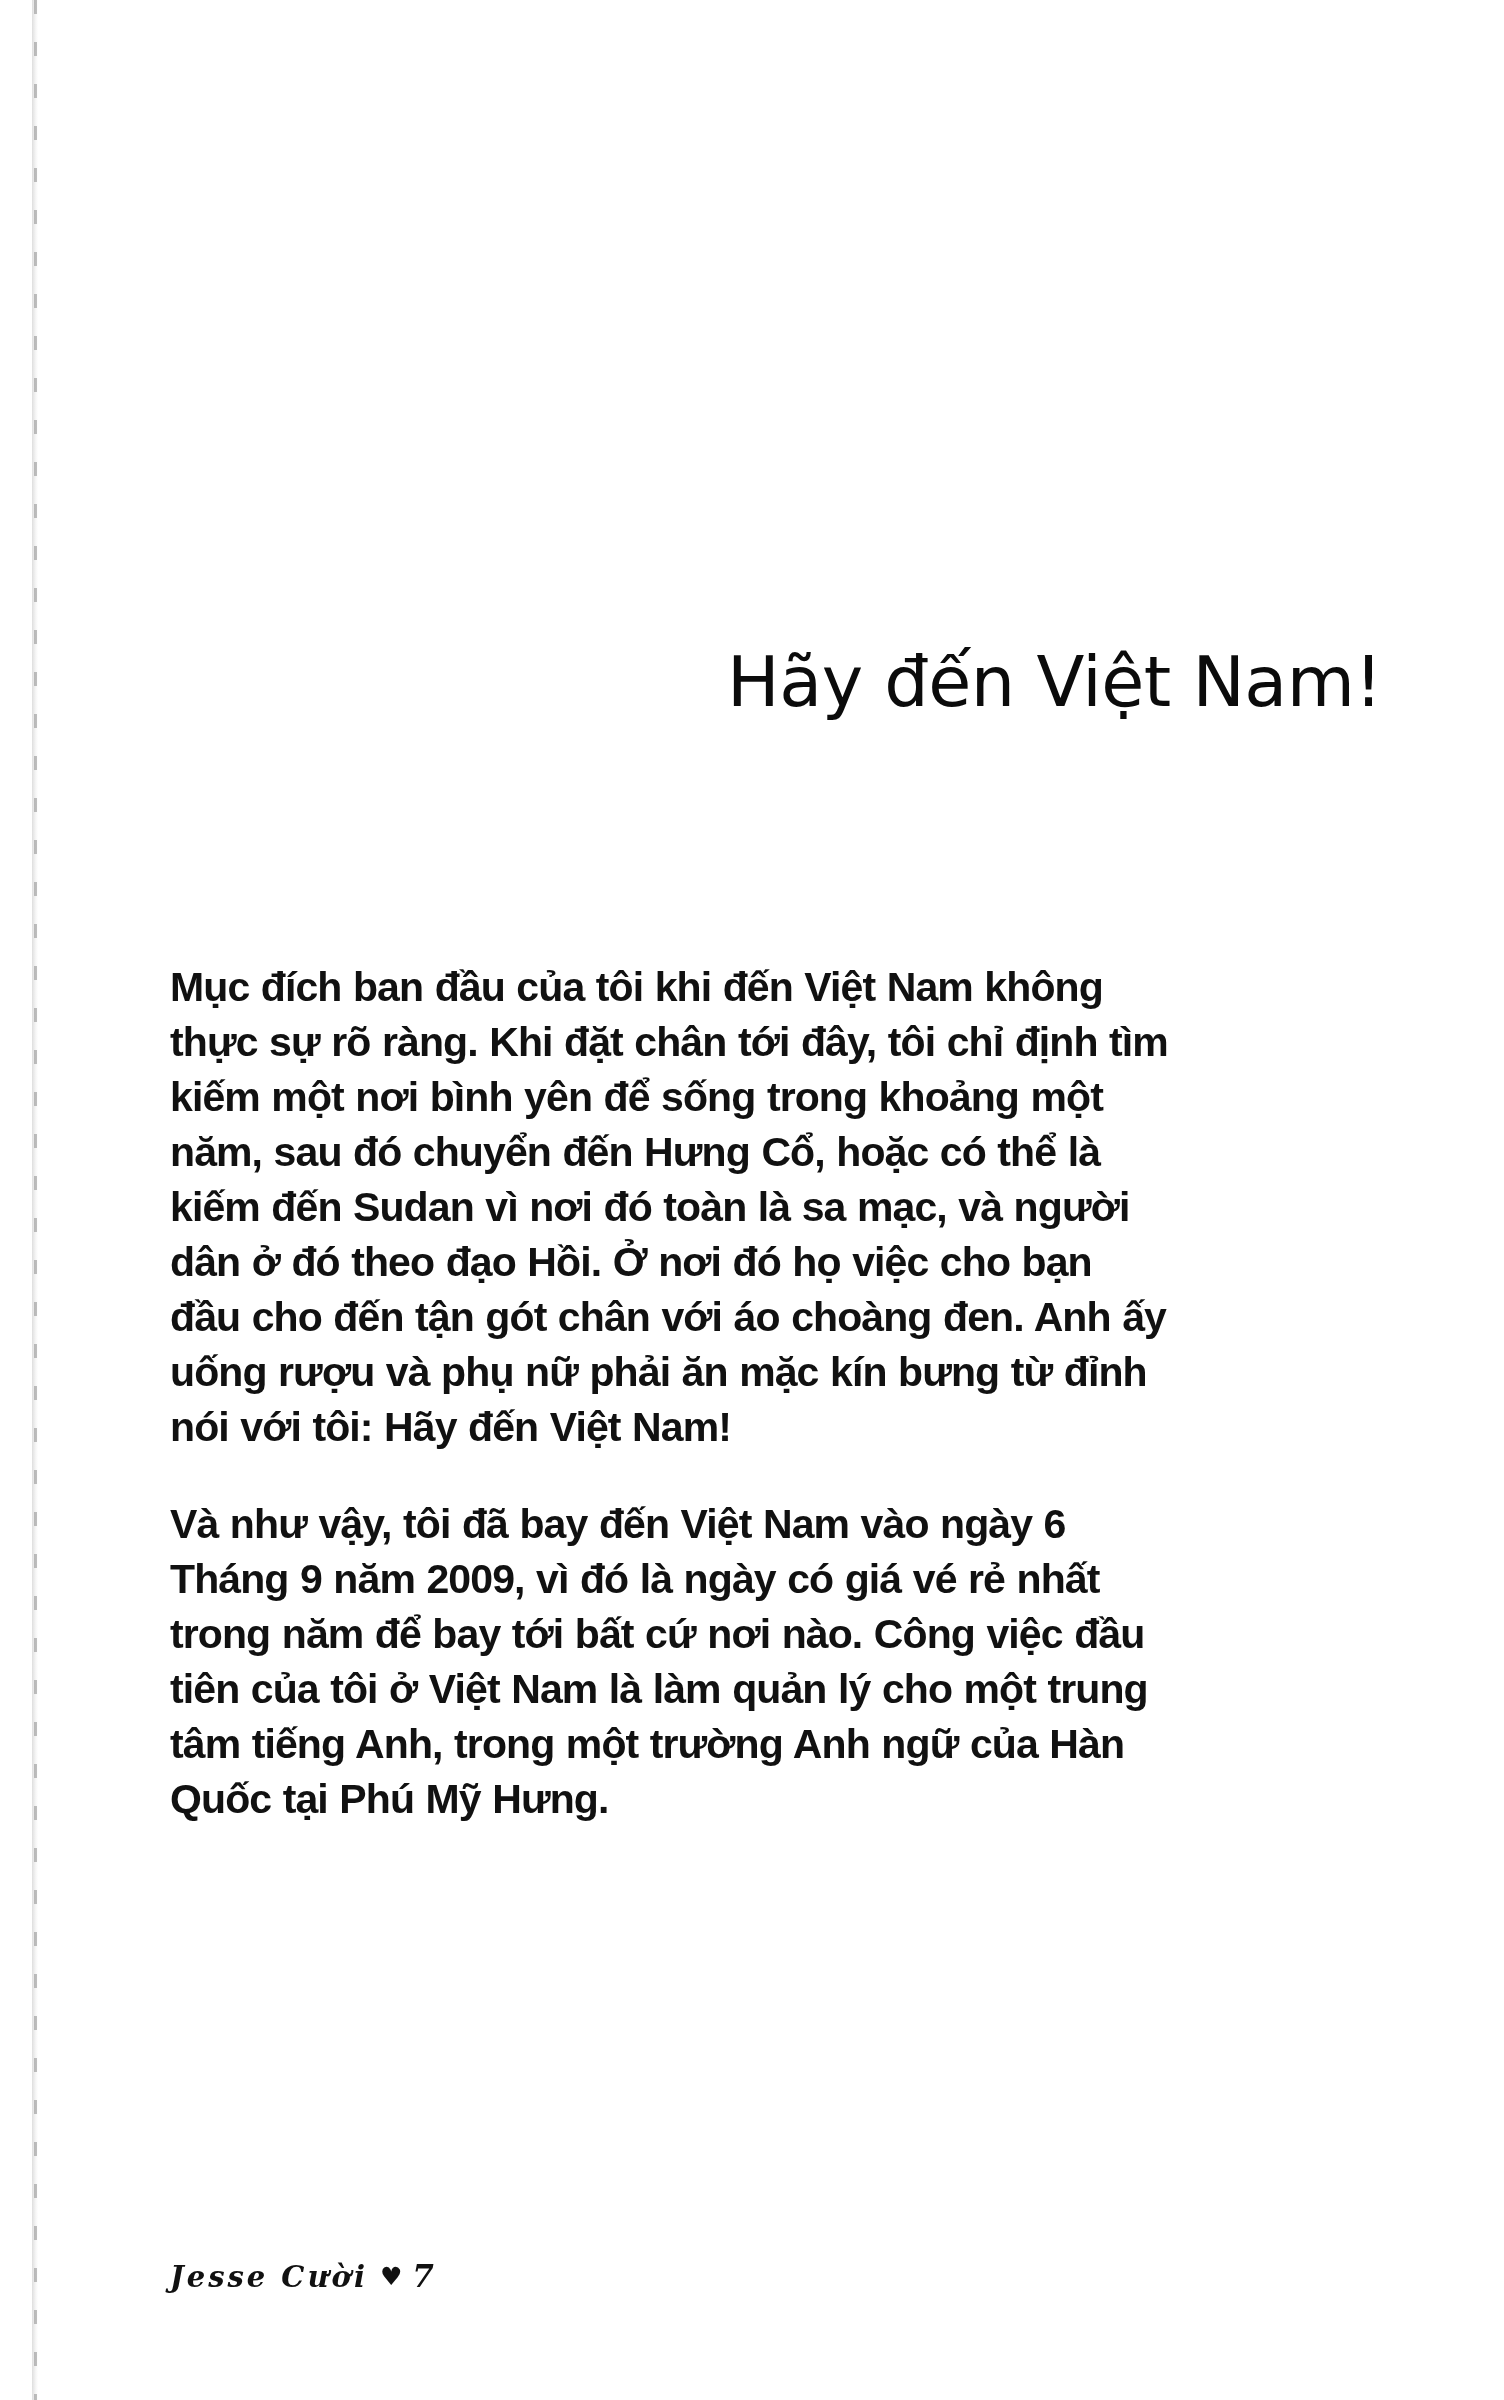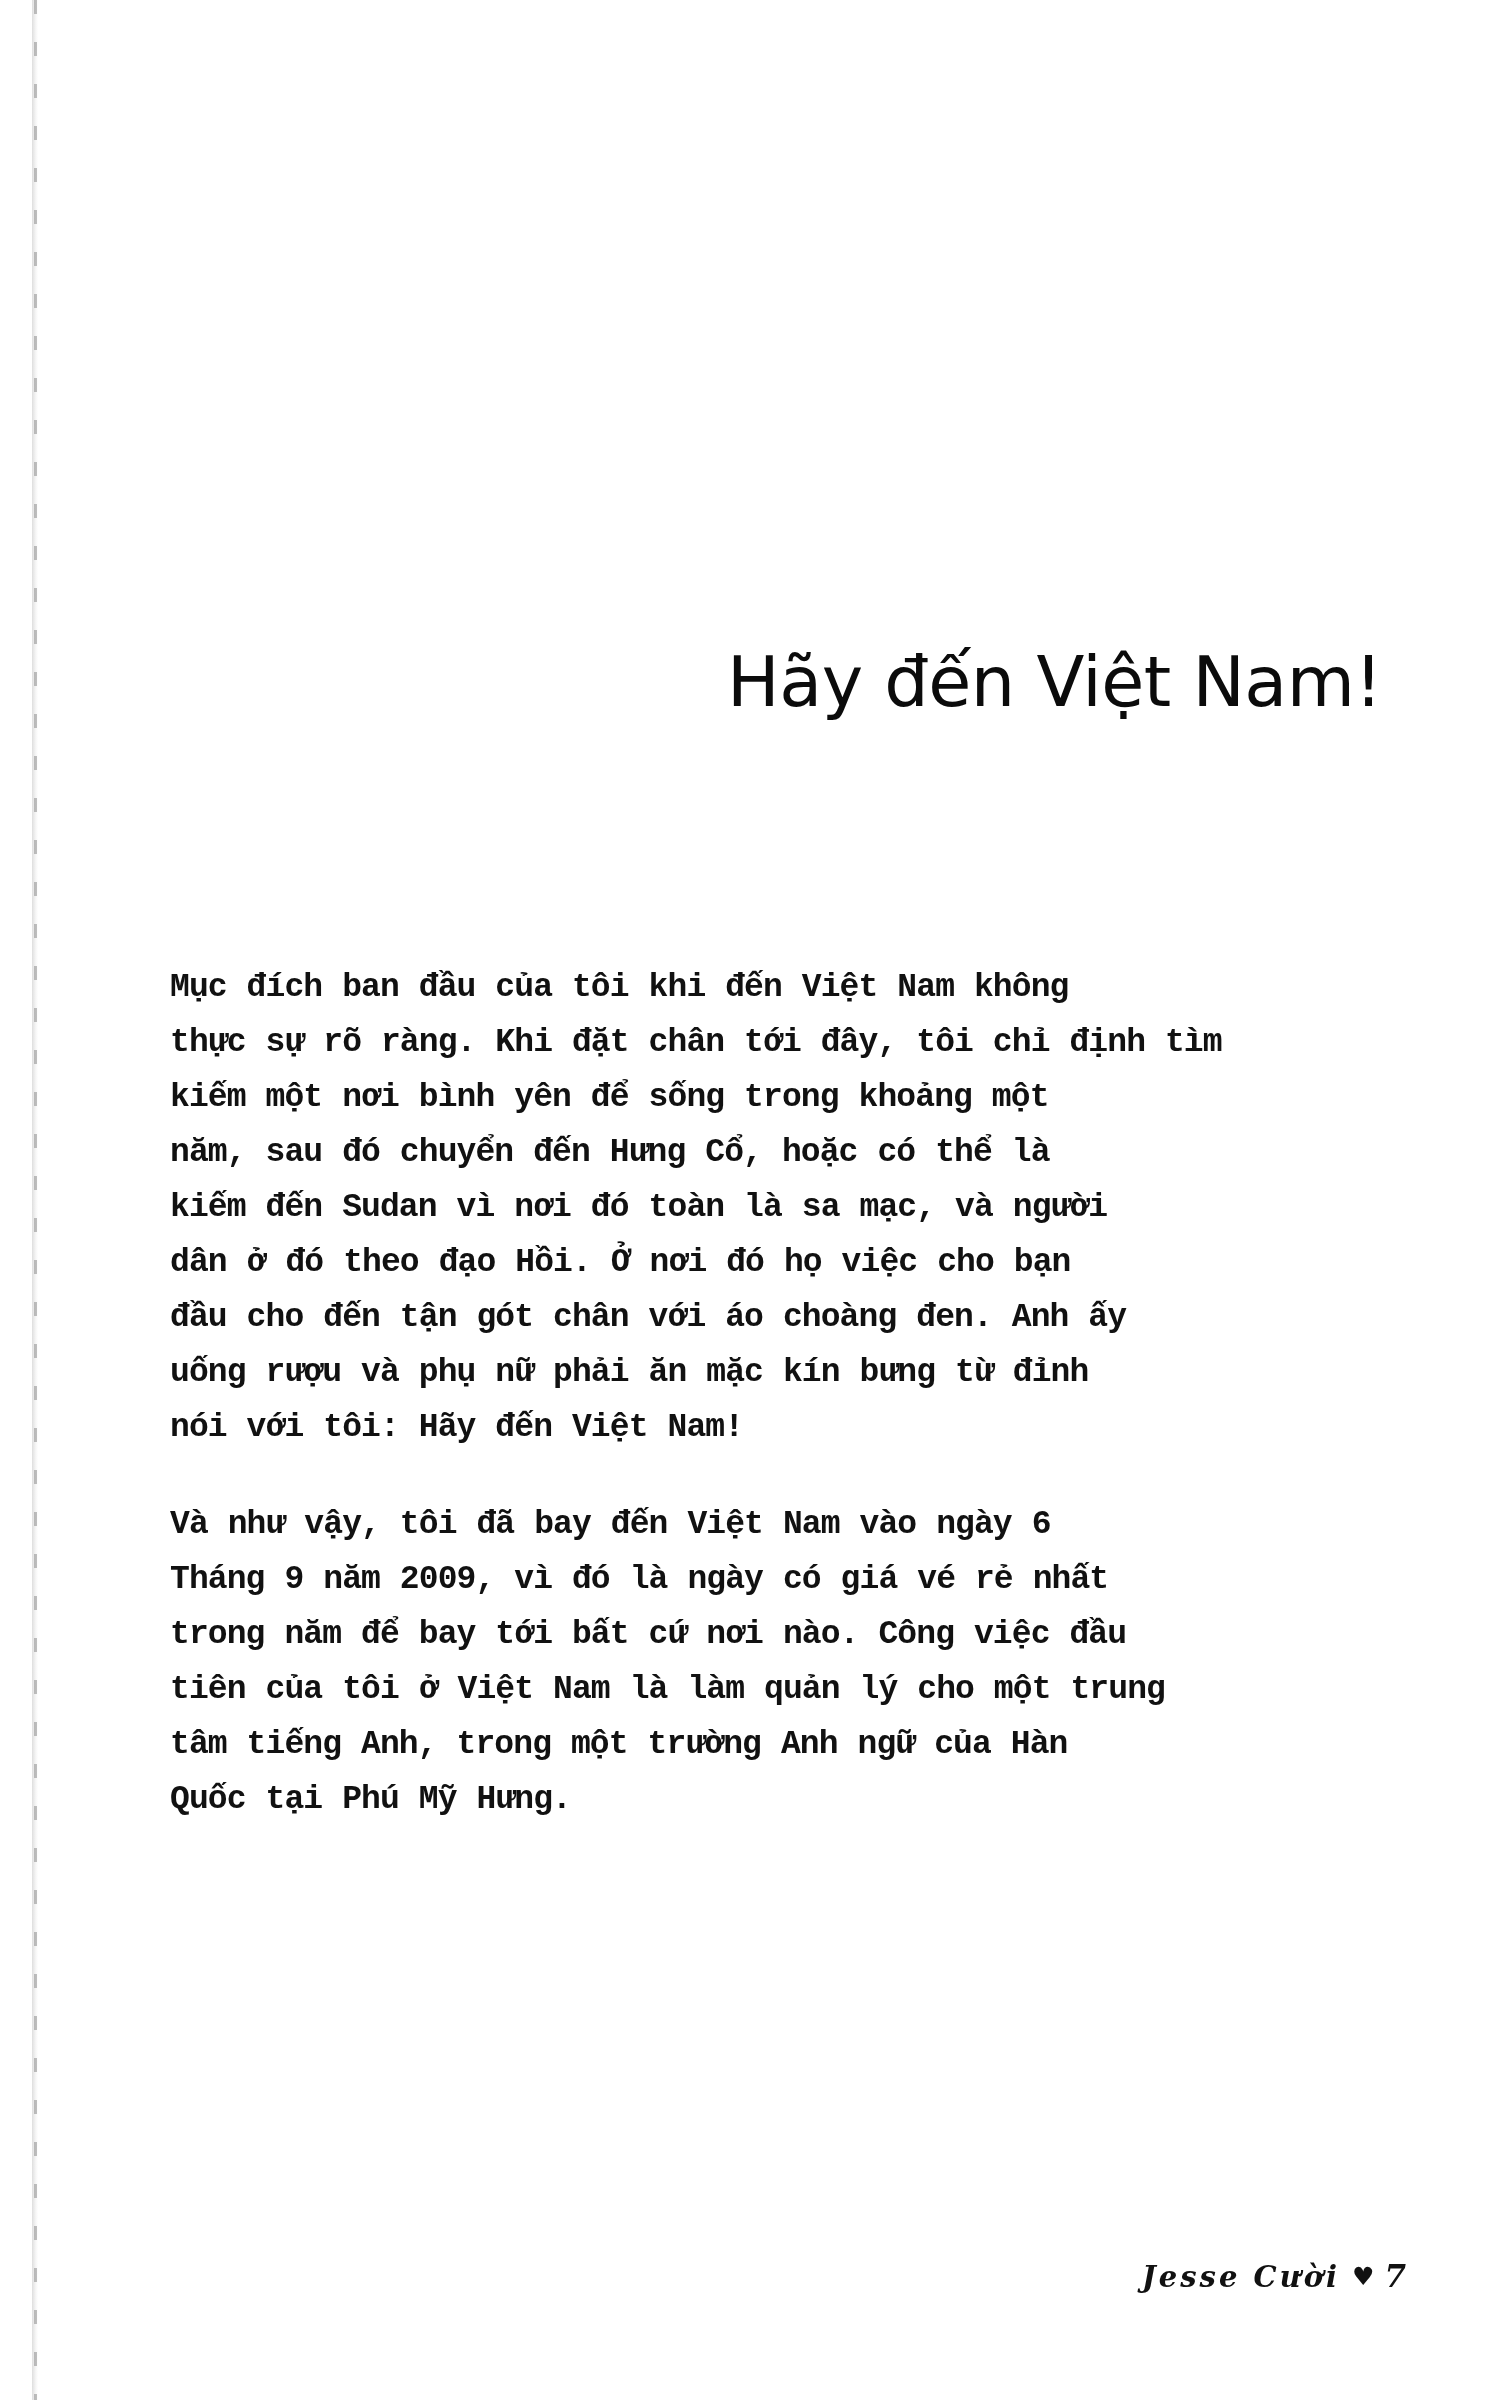--- a/index.html
+++ b/index.html
@@ -67,43 +67,42 @@
   }
 
   .body-block {
     position: absolute;
     left: 0;
     top: 960px;
     width: 1000px;
   }
 
   .para {
-    font-family: Liberation Mono, monospace;
-    font-size: 33px;
+    font-family: Liberation Sans, sans-serif;
+    font-size: 41px;
     font-weight: 700;
     line-height: 55px;
     color: #111111;
     margin: 0;
     letter-spacing: -0.9px;
     word-spacing: 1px;
   }
   .para + .para {
     margin-top: 42px;
   }
   .line {
     display: block;
     white-space: nowrap;
   }
 
   .footer {
     position: absolute;
-    left: 16px;
+    left: 0;
     top: 2258px;
     width: 1230px;
-    text-align: right;
     padding-right: 10px;
     box-sizing: border-box;
     white-space: nowrap;
   }
   .footer-name {
     font-family: "DejaVu Serif", serif;
     font-style: italic;
     font-weight: 700;
     font-size: 29px;
     letter-spacing: 3px;

